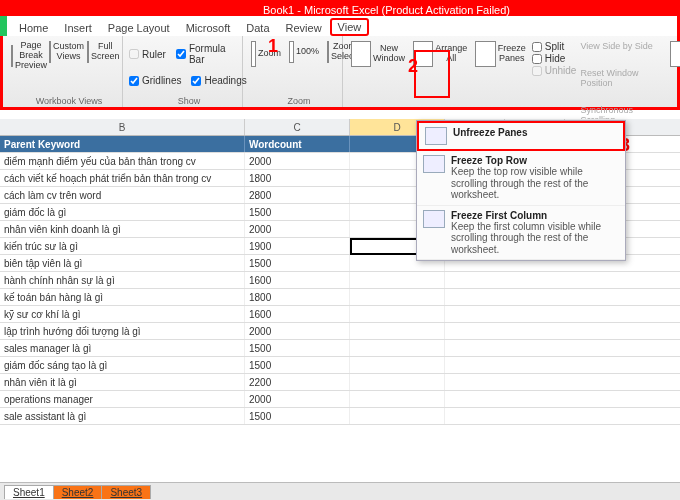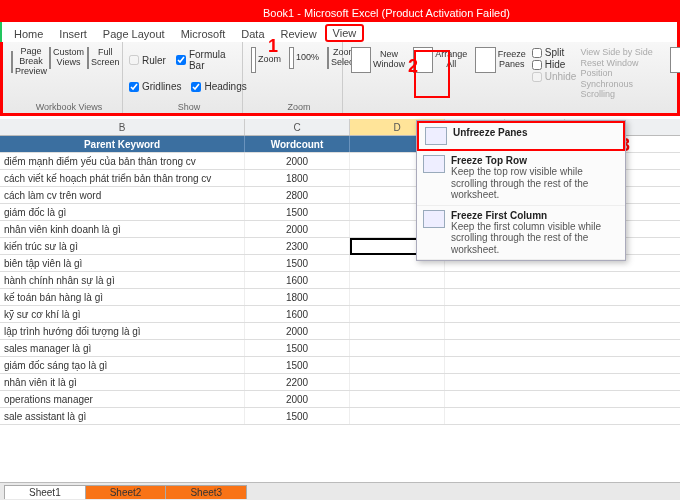--- a/index.html
+++ b/index.html
@@ -1,18 +1,18 @@
 <!DOCTYPE html>
 <html><head>
 <meta charset="utf-8">
 <style>
   * { box-sizing: border-box; margin: 0; padding: 0; font-family: "Segoe UI", Tahoma, sans-serif; }
   body { width: 680px; height: 500px; background: #fff; overflow: hidden; font-size: 11px; color: #333; position: relative; }
-  .titlebar { height: 22px; background: #ff0000; color: #fff; font-size: 11px; display: flex; align-items: center; padding-left: 260px; border: 3px solid #ff0000; border-bottom: none; }
-  .tabs { height: 20px; display: flex; align-items: flex-end; padding-left: 4px; background: #fff; border-left: 2px solid #22c55e; border-right: 3px solid #ff0000; }
+  .titlebar { height: 16px; background: #ff0000; color: #fff; font-size: 11px; display: flex; align-items: center; padding-left: 260px; border: 3px solid #ff0000; border-bottom: none; }
+  .tabs { height: 20px; display: flex; align-items: flex-end; padding-left: 4px; background: #fff; border-left: 7px solid #22c55e; border-right: 3px solid #ff0000; }
   .tab { padding: 2px 8px; font-size: 11px; color: #444; cursor: pointer; }
   .tab.circled { border: 2px solid #ff0000; border-radius: 3px; padding: 1px 6px; }
   .ribbon { height: 74px; background: linear-gradient(#f7f7f7,#e8e8e8); border: 3px solid #ff0000; border-top: none; display: flex; position: relative; }
   .rgroup { border-right: 1px solid #ccc; padding: 3px 6px 12px 6px; display: flex; flex-direction: column; position: relative; }
   .rgroup-label { position: absolute; bottom: 1px; left: 13px; right: 0; text-align: center; font-size: 9px; color: #666; }
   .rbtns { display: flex; gap: 4px; flex: 1; align-items: flex-start; }
   .rbtn { display: flex; flex-direction: row; align-items: center; gap: 2px; padding: 2px; font-size: 9px; color: #333; cursor: pointer; min-width: 34px; text-align: center; line-height: 1.1; }
   .ricon { width: 22px; height: 22px; border: 1px solid #888; background: #fff; }
   .ricon.big { width: 26px; height: 26px; }
   .rchk { display: flex; align-items: center; gap: 3px; font-size: 10px; }
@@ -22,33 +22,33 @@
   .m1 { top: 36px; left: 268px; }
   .m2 { top: 56px; left: 408px; }
   .m3 { top: 135px; left: 620px; }
   .freeze-outline { position: absolute; top: 50px; left: 414px; width: 36px; height: 48px; border: 2px solid #ff0000; z-index: 40; }
   .sheet { position: absolute; top: 119px; left: 0; right: 0; bottom: 18px; overflow: hidden; }
   .colheads { display: flex; height: 17px; background: #eef0f2; border-bottom: 1px solid #bbb; }
   .ch { border-right: 1px solid #ccc; text-align: center; font-size: 10px; color: #555; line-height: 17px; }
   .ch.sel { background: #ffe499; }
   .row { display: flex; height: 17px; border-bottom: 1px solid #ddd; }
   .cell { border-right: 1px solid #eee; padding: 0 4px; font-size: 10px; line-height: 17px; white-space: nowrap; overflow: hidden; }
-  .hdr { background: #3b6fa0; color: #fff; font-weight: bold; text-align: center; border-right: 1px solid #6a93bd; }
+  .hdr { background: #3b6fa0; color: #fff; font-weight: bold; border-right: 1px solid #6a93bd; }
   .cB { width: 245px; }
-  .cC { width: 105px; text-align: center; }
+  .cC { width: 105px; text-align: left; }
   .cD { width: 95px; text-align: right; }
   .selcell { position: absolute; border: 2px solid #000; pointer-events: none; }
   .dropdown { position: absolute; top: 120px; left: 416px; width: 210px; background: #fbfbfb; border: 1px solid #aab; box-shadow: 2px 2px 6px rgba(0,0,0,0.25); z-index: 60; font-size: 10px; }
   .dd-item { display: flex; padding: 4px 6px; gap: 6px; border-bottom: 1px solid #eee; cursor: pointer; }
   .dd-item.hl { border: 2px solid #ff0000; }
   .dd-icon { width: 22px; height: 18px; border: 1px solid #9ab; background: #eef; flex-shrink: 0; }
   .dd-title { font-weight: bold; color: #222; }
   .dd-desc { color: #555; line-height: 1.15; }
   .sheettabs { position: absolute; bottom: 0; left: 0; right: 0; height: 18px; background: #e9e9e9; display: flex; align-items: center; padding-left: 4px; font-size: 10px; gap: 0; border-top: 1px solid #bbb; }
-  .stab { padding: 1px 24px; border: 1px solid #aaa; border-bottom: none; background: #fff; margin-right: -1px; cursor: pointer; }
+  .stab { padding: 1px 8px; border: 1px solid #aaa; border-bottom: none; background: #fff; margin-right: -1px; cursor: pointer; text-decoration: underline; }
   .stab.inactive { background: #f97316; }
 </style>
 </head>
 <body>
 
 <div class="titlebar">
   <span>Book1 - Microsoft Excel (Product Activation Failed)</span>
 </div>
 
 <div class="tabs" id="tabs">
@@ -142,21 +142,21 @@
           </label>
         <label class="rchk">
             <input type="checkbox" style="">
             <span>Hide</span>
           </label>
         <label class="rchk disabled">
             <input type="checkbox" disabled="" style="">
             <span style="color:#aaa">Unhide</span>
           </label>
       </div>
-      <div class="rcol" style="font-size:9px;gap:1px;padding-top:2px;color:#aaa">
+      <div class="rcol" style="font-size:9px;gap:17px;padding-top:2px;color:#aaa">
         <span>View Side by Side</span>
         <span>Reset Window Position</span>
         <span>Synchronous Scrolling</span>
       </div>
       <div class="rbtn">
           <div class="ricon big"></div>
           <span>Save<br>Workspace</span>
         </div>
       <div class="rbtn">
           <div class="ricon big"></div>
@@ -205,21 +205,21 @@
         <div class="cell cC">1500</div>
         <div class="cell cD"></div>
       </div>
       <div class="row">
         <div class="cell cB">nhân viên kinh doanh là gì</div>
         <div class="cell cC">2000</div>
         <div class="cell cD">1500</div>
       </div>
       <div class="row">
         <div class="cell cB">kiến trúc sư là gì</div>
-        <div class="cell cC">2300</div>
+        <div class="cell cC">1900</div>
         <div class="cell cD"></div>
       </div>
       <div class="row">
         <div class="cell cB">biên tập viên là gì</div>
         <div class="cell cC">1500</div>
         <div class="cell cD"></div>
       </div>
       <div class="row">
         <div class="cell cB">hành chính nhân sự là gì</div>
         <div class="cell cC">1600</div>

